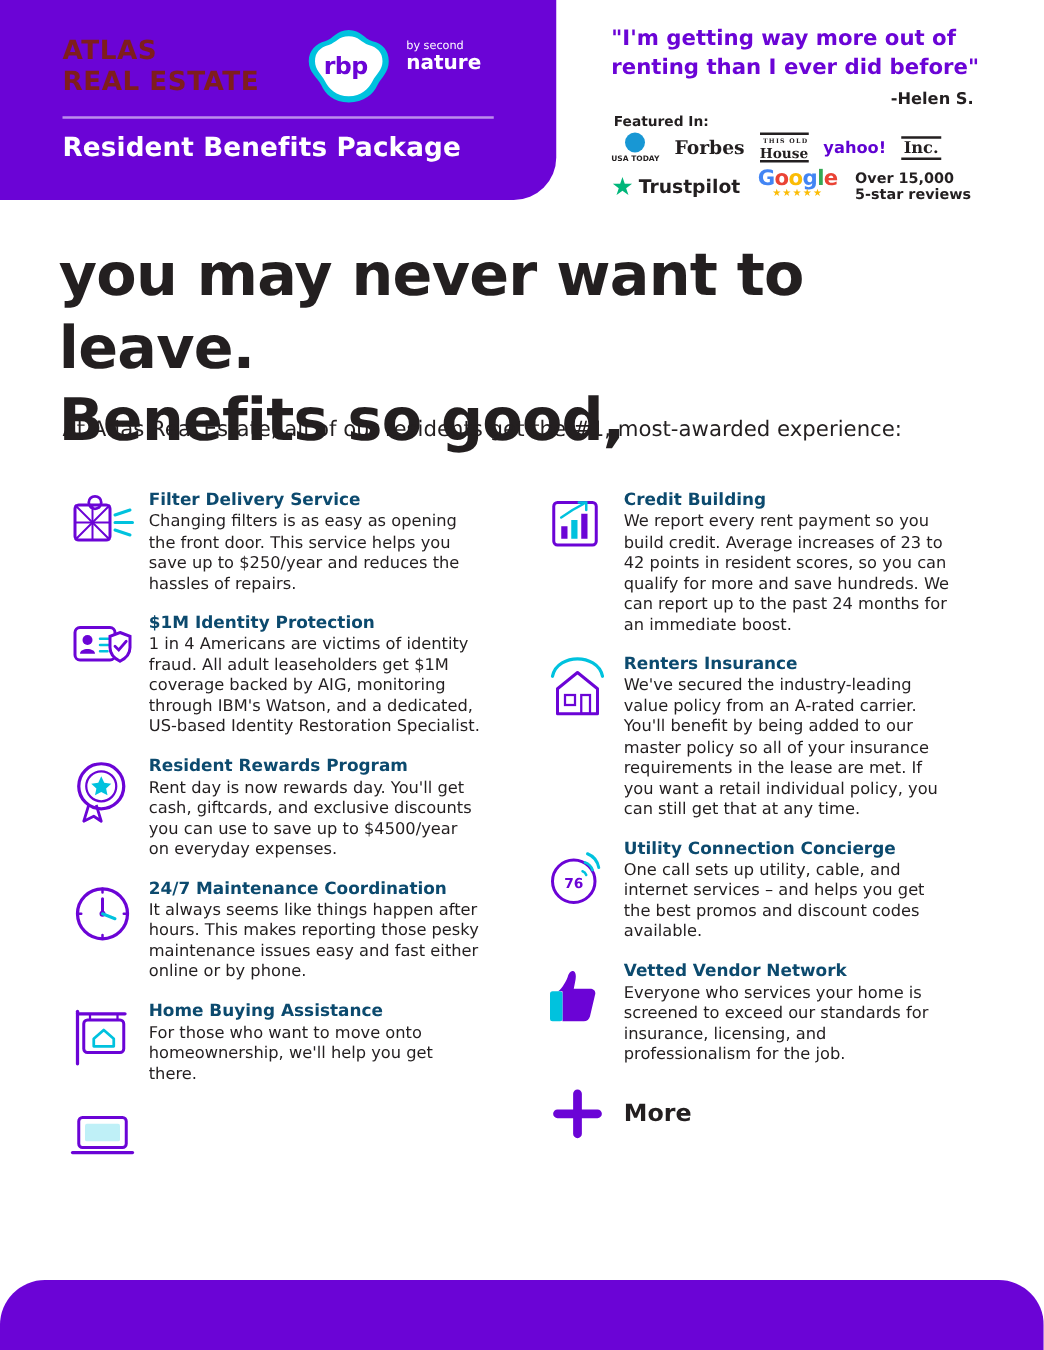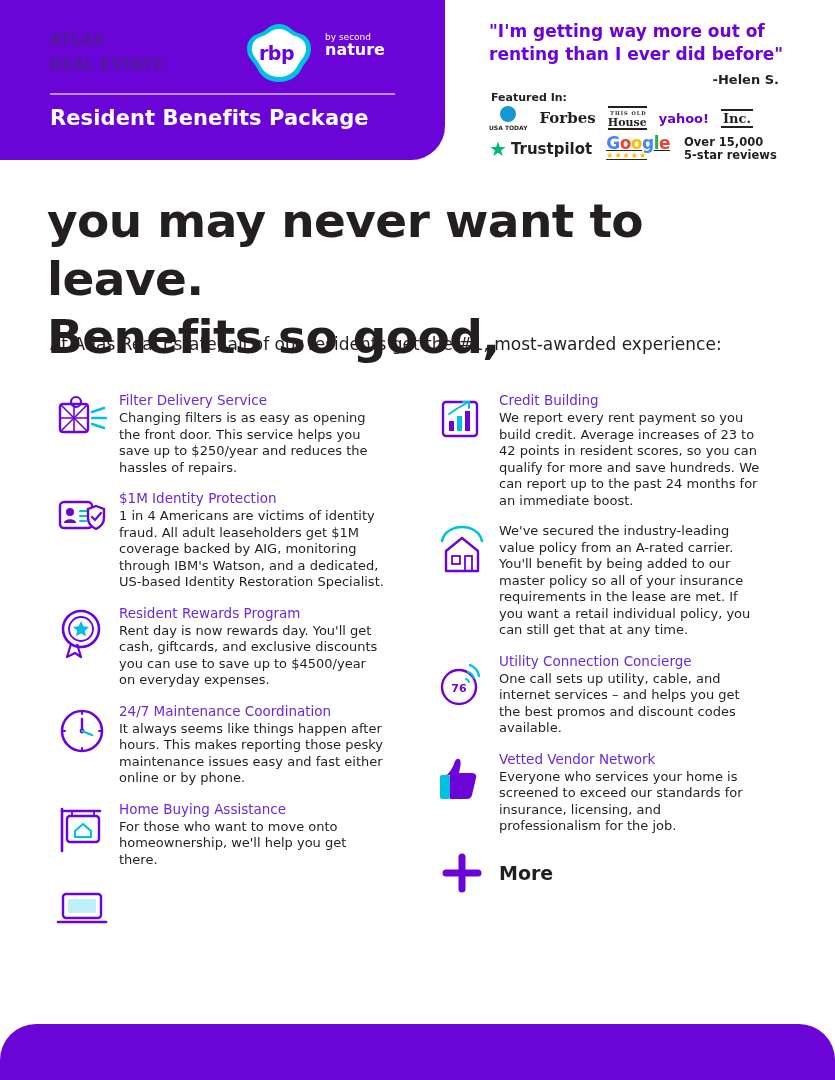--- a/index.html
+++ b/index.html
@@ -28,23 +28,23 @@
     top: 0;
     width: 445px;
     height: 160px;
     background: #6b04d6;
     border-bottom-right-radius: 34px;
   }
   .brand-name {
     position: absolute;
     left: 50px;
     top: 28px;
-    color: #4c1d95;
-    font-weight: bold;
-    font-size: 15px;
+    color: #7f1d1d;
+    font-weight: bold;
+    font-size: 21px;
     line-height: 25px;
     letter-spacing: 0.4px;
   }
   .brand-line2 { display: block; }
   .divider-line {
     position: absolute;
     left: 50px;
     top: 93px;
     width: 345px;
     height: 2px;
@@ -178,21 +178,21 @@
     top: 134px;
     width: 300px;
     height: 30px;
     display: flex;
     align-items: center;
     gap: 14px;
   }
   .trustpilot { display:flex; align-items:center; gap:4px; }
   .tp-star { color: #00b67a; font-size: 20px; line-height: 20px; }
   .tp-name { font-weight: bold; font-size: 15px; color: #231f20; }
-  .google-wrap { line-height: 12px; text-decoration: underline; }
+  .google-wrap { text-align: center; line-height: 12px; }
   .g-word { font-size: 17px; font-weight: bold; letter-spacing: -0.5px; }
   .g-b { color: #4285f4; } .g-r { color: #ea4335; } .g-y { color: #fbbc05; } .g-g { color: #34a853; }
   .g-stars { color: #fbbc05; font-size: 8px; letter-spacing: 1px; display:block; }
   .reviews-text {
     font-size: 11.5px; font-weight: bold; color: #231f20; line-height: 13px;
   }
 
   
   .headline {
     position: absolute;
@@ -231,22 +231,22 @@
   .benefit-icon {
     width: 74px;
     min-width: 74px;
     display: flex;
     justify-content: center;
     padding-top: 2px;
   }
   .benefit-body { width: 290px; }
   .benefit-title {
     font-size: 13.5px;
-    font-weight: normal;
-    color: #6d28d9;
+    font-weight: bold;
+    color: #0c4a6e;
     line-height: 17px;
     margin-bottom: 1px;
   }
   .benefit-desc {
     font-size: 13px;
     line-height: 16.5px;
     color: #231f20;
   }
 
   .more-row {
@@ -459,20 +459,21 @@
   <div class="benefit">
     <div class="benefit-icon">
       <svg width="56" height="52" viewBox="0 0 56 52">
         <path d="M8 16 C10 6 20 2 28 2 C36 2 46 6 48 16" fill="none" stroke="#00c2de" stroke-width="2.6" stroke-linecap="round"></path>
         <path d="M12 26 L28 13 L44 26 L44 46 L12 46 Z" fill="none" stroke="#6b04d6" stroke-width="2.4" stroke-linejoin="round"></path>
         <rect x="18" y="31" width="8" height="8" fill="none" stroke="#6b04d6" stroke-width="1.8"></rect>
         <rect x="31" y="31" width="7" height="15" fill="none" stroke="#6b04d6" stroke-width="1.8"></rect>
       </svg>
     </div>
     <div class="benefit-body">
+      <div class="benefit-title">Renters Insurance</div>
       <div class="benefit-desc">We've secured the industry-leading value policy from an A-rated carrier. You'll benefit by being added to our master policy so all of your insurance requirements in the lease are met. If you want a retail individual policy, you can still get that at any time.</div>
     </div>
   </div>
 
   <div class="benefit">
     <div class="benefit-icon">
       <svg width="56" height="54" viewBox="0 0 56 54">
         <circle cx="25" cy="32" r="17" fill="none" stroke="#6b04d6" stroke-width="2.4"></circle>
         <text x="25" y="37" font-family="DejaVu Sans, sans-serif" font-size="11" font-weight="bold" fill="#6b04d6" text-anchor="middle">76</text>
         <path d="M36 10 C41 12 44 16 45 21" fill="none" stroke="#00c2de" stroke-width="2.4" stroke-linecap="round"></path>

